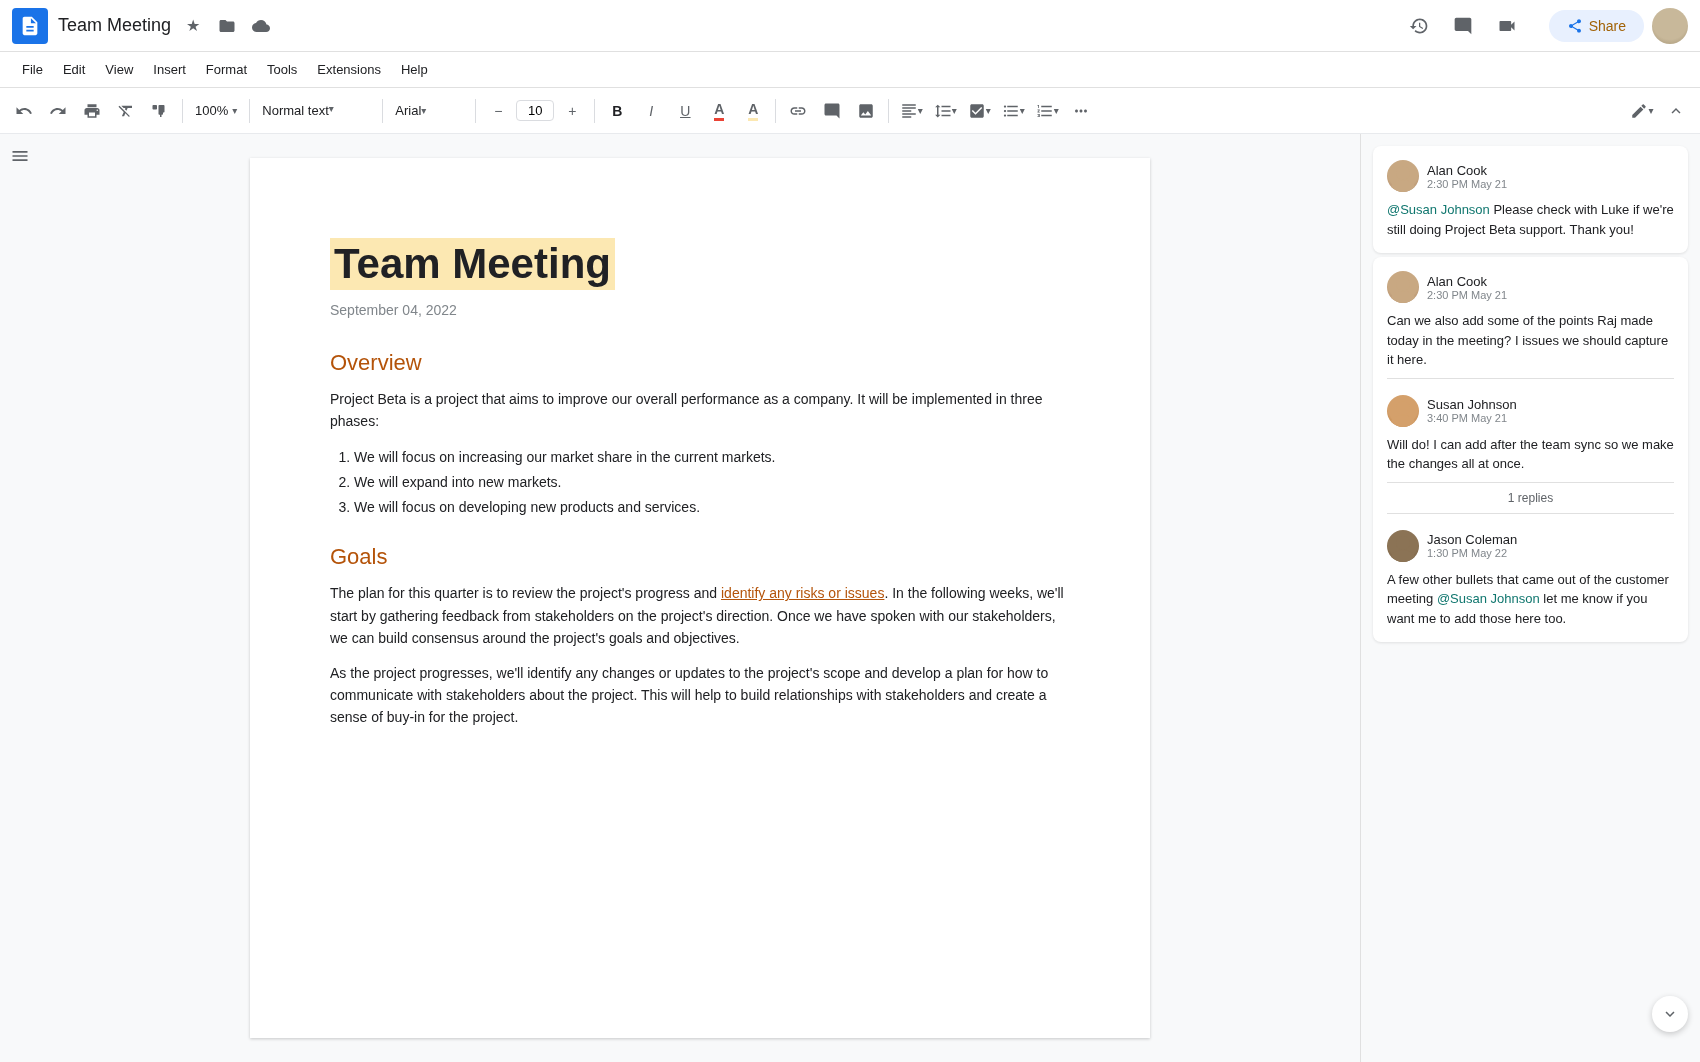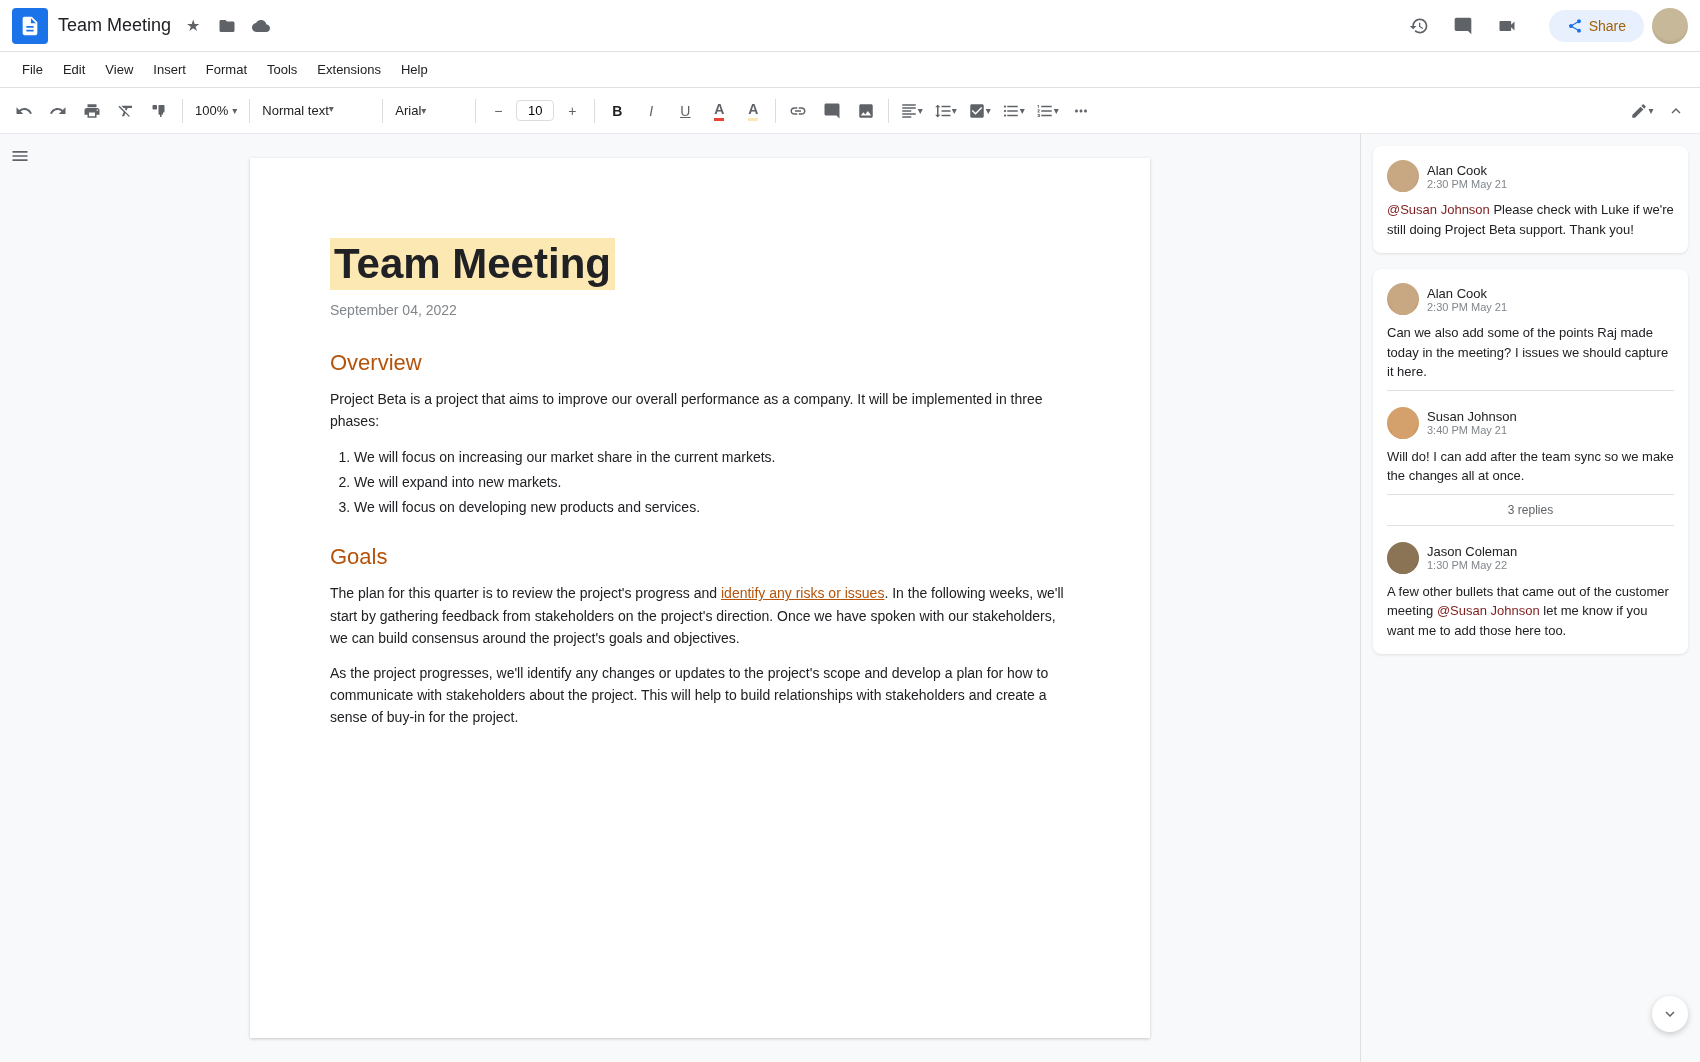--- a/index.html
+++ b/index.html
@@ -242,21 +242,21 @@
     
     .comments-panel {
       width: 340px;
       background: #f8f9fa;
       border-left: 1px solid #e0e0e0;
       overflow-y: auto;
       padding: 12px 12px;
       flex-shrink: 0;
       display: flex;
       flex-direction: column;
-      gap: 16px;
+      gap: 4px;
     }
     .comment-card {
       background: #fff;
       border-radius: 8px;
       padding: 14px;
       box-shadow: 0 1px 3px rgba(0,0,0,0.1);
     }
     .comment-header {
       display: flex;
       align-items: center;
@@ -282,21 +282,21 @@
     .comment-time {
       font-size: 11px;
       color: #80868b;
     }
     .comment-text {
       font-size: 13px;
       line-height: 1.5;
       color: #202124;
     }
     .mention {
-      color: #7f1d1d;
+      color: #0f766e;
     }
     .comment-divider {
       height: 1px;
       background: #e0e0e0;
       margin: 8px 0;
     }
     .replies-count {
       font-size: 12px;
       color: #5f6368;
       text-align: center;
@@ -612,21 +612,21 @@
           </div>
           <div class="comment-meta">
             <div class="comment-author">Susan Johnson</div>
             <div class="comment-time">3:40 PM May 21</div>
           </div>
         </div>
         <div class="comment-text">Will do! I can add after the team sync so we make the changes all at once.</div>
       </div>
 
       <div class="comment-divider"></div>
-      <div class="replies-count">3 replies</div>
+      <div class="replies-count">1 replies</div>
       <div class="comment-divider"></div>
 
       <div class="reply-card">
         <div class="comment-header">
           <div class="comment-avatar face-jason">
             <svg width="32" height="32" viewBox="0 0 32 32">
               <circle cx="16" cy="13" r="7" fill="#8b7355"></circle>
               <ellipse cx="16" cy="28" rx="12" ry="8" fill="#8b7355"></ellipse>
             </svg>
           </div>

